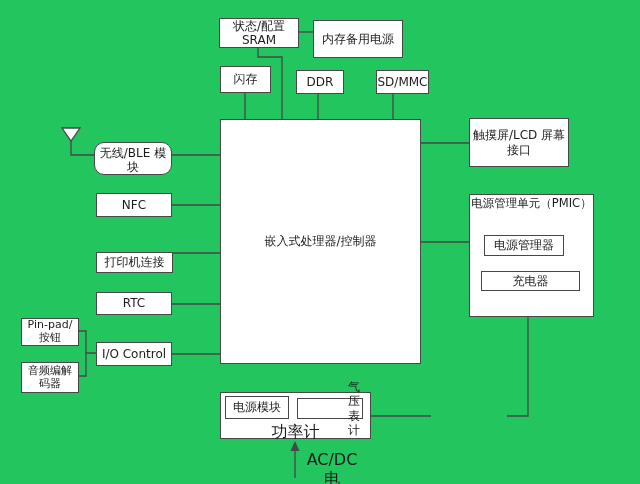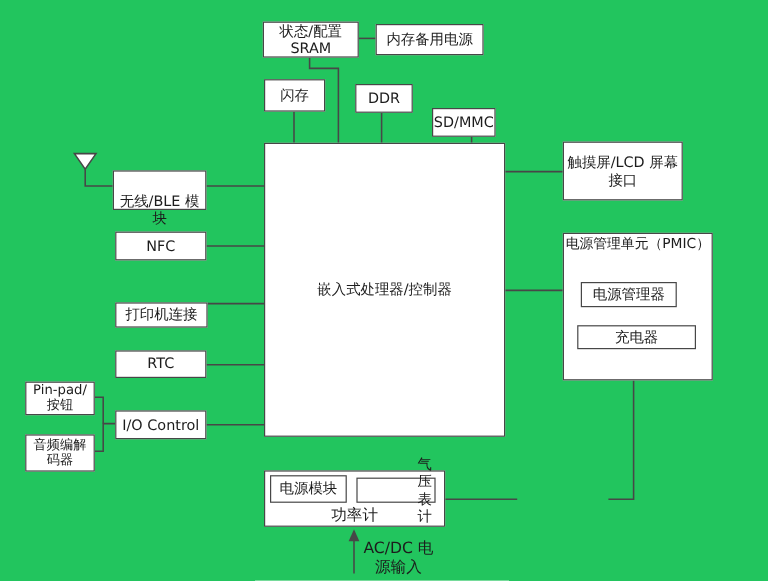--- a/index.html
+++ b/index.html
@@ -8,25 +8,25 @@
     font-family:"DejaVu Sans",sans-serif;color:#1c1c1c;overflow:hidden;
   }
   .wires{position:absolute;left:0;top:0;z-index:1;}
   .box{
     position:absolute;z-index:2;box-sizing:border-box;
     border:1px solid #474747;background:#ffffff;
     display:flex;flex-direction:column;align-items:center;justify-content:center;
     font-size:12px;line-height:1.18;text-align:center;color:#1c1c1c;
   }
   .box.small{font-size:11px;}
-  .box.topalign{justify-content:flex-start;padding-top:18px;}
+  .box.topalign{justify-content:flex-start;padding-top:3px;border-radius:10px;}
   .container-box{justify-content:flex-start;}
   .pmic-title{margin-top:2px;font-size:11.5px;white-space:nowrap;}
   .floating-label{
-    position:absolute;z-index:3;font-size:13px;line-height:1.2;text-align:center;
+    position:absolute;z-index:3;font-size:16px;line-height:1.2;text-align:center;
     color:#1c1c1c;background:transparent;
   }
 </style>
 </head>
 <body>
 
 <div class="stage">
 
   <svg class="wires" width="640" height="484" viewBox="0 0 640 484">
     <g stroke="#474747" stroke-width="1.3" fill="none">
@@ -63,24 +63,24 @@
 
     <polygon points="62,128 80,128 71,141" fill="#ffffff" stroke="#474747" stroke-width="1.3"></polygon>
 
     <polygon points="290.5,451 299.5,451 295,441" fill="#474747" stroke="none"></polygon>
   </svg>
 
   <div class="box" style="left:219px;top:18px;width:80px;height:30px;">
     <span>状态/配置</span>
     <span>SRAM</span>
   </div>
-  <div class="box" style="left:313px;top:20px;width:90px;height:26px;">内存备用电源</div>
+  <div class="box" style="left:313px;top:20px;width:90px;height:38px;">内存备用电源</div>
   <div class="box" style="left:220px;top:66px;width:51px;height:27px;">闪存</div>
   <div class="box" style="left:296px;top:70px;width:48px;height:24px;">DDR</div>
-  <div class="box" style="left:360px;top:70px;width:53px;height:24px;margin-top:20px;">SD/MMC</div>
+  <div class="box" style="left:376px;top:70px;width:53px;height:24px;">SD/MMC</div>
 
   <div class="box" style="left:220px;top:119px;width:201px;height:245px;">嵌入式处理器/控制器</div>
 
   <div class="box topalign" style="left:94px;top:142px;width:78px;height:33px;">无线/BLE 模块</div>
   <div class="box" style="left:96px;top:193px;width:76px;height:24px;">NFC</div>
   <div class="box" style="left:96px;top:252px;width:77px;height:21px;">打印机连接</div>
   <div class="box" style="left:96px;top:292px;width:76px;height:23px;">RTC</div>
   <div class="box small" style="left:21px;top:318px;width:58px;height:28px;">
     <span>Pin-pad/</span>
     <span>按钮</span>

